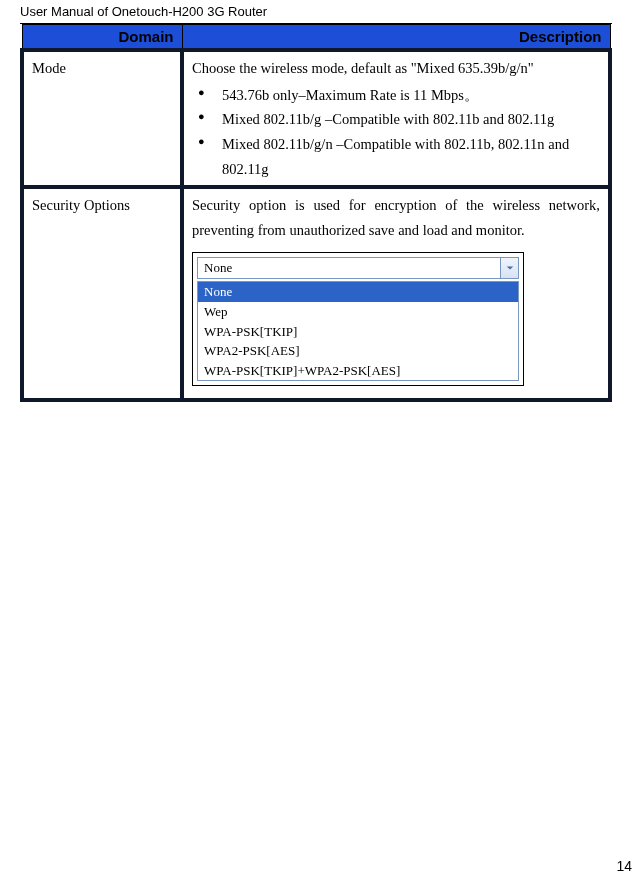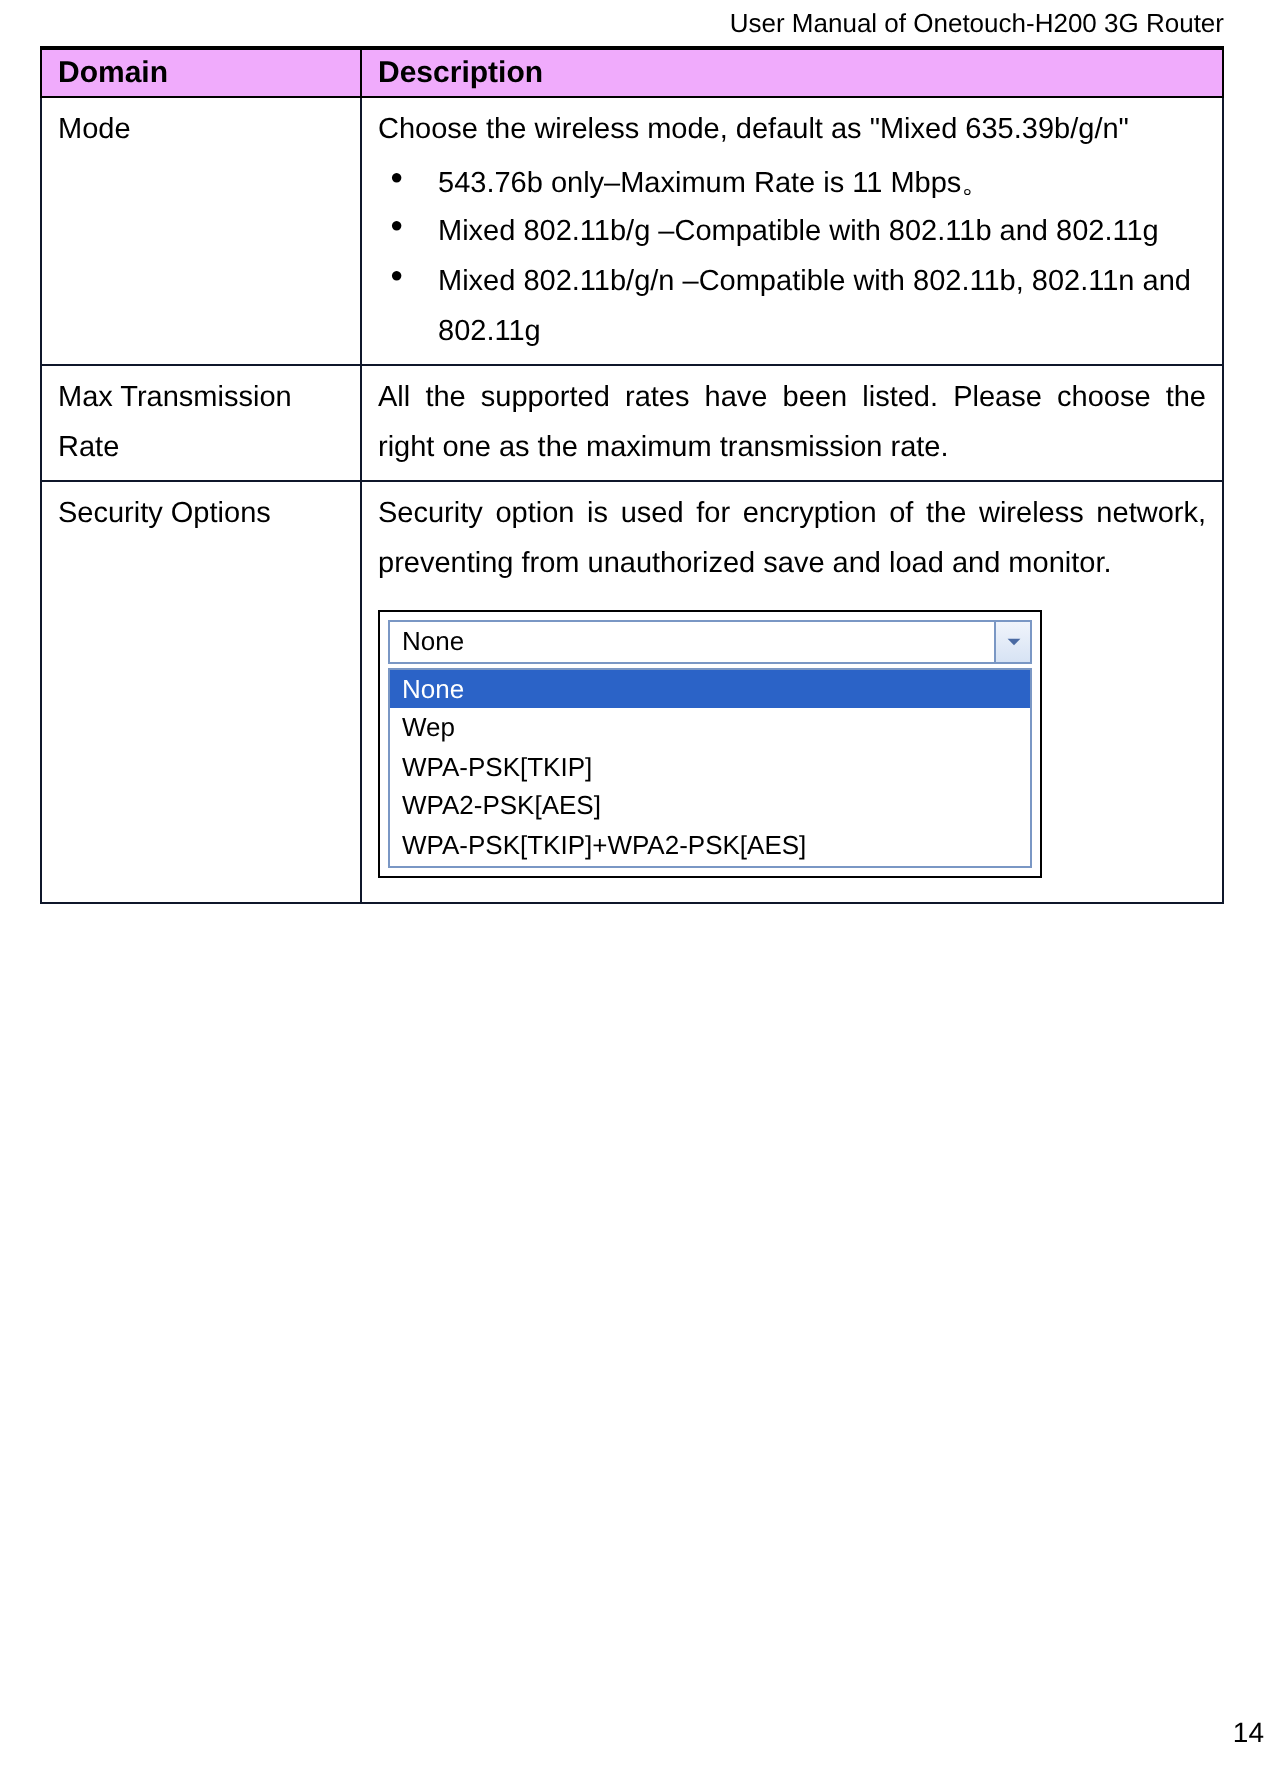--- a/index.html
+++ b/index.html
@@ -11,45 +11,46 @@
       font-family: Arial, sans-serif;
       font-size: 14px;
       color: #000;
       background: #fff;
       width: 632px;
       height: 888px;
       position: relative;
       padding: 0 20px;
     }
     .header-title {
-      text-align: right;
+      text-align: left;
       font-size: 13px;
       padding: 4px 0;
       border-bottom: 1px solid #000;
       margin-bottom: 0;
     }
     table.doc-table {
       width: 100%;
       border-collapse: collapse;
       border: 1px solid #000;
     }
     table.doc-table th {
-      background: #f0abfc;
+      background: #1d4ed8;
       font-weight: bold;
-      text-align: left;
+      text-align: right;
       border: 1px solid #000;
       padding: 3px 8px;
       font-size: 15px;
     }
     table.doc-table td {
-      border: 1px solid #0f172a;
+      border: 4px solid #0f172a;
       padding: 4px 8px;
       vertical-align: top;
       font-size: 14.5px;
       line-height: 1.7;
+      font-family: Liberation Serif, serif;
     }
     .col-domain {
       width: 160px;
     }
     ul.bullets {
       list-style: none;
       padding-left: 6px;
       margin-top: 2px;
     }
     ul.bullets li {
@@ -138,24 +139,20 @@
         <ul class="bullets">
           <li>543.76b only–Maximum Rate is 11 Mbps。</li>
           <li>Mixed 802.11b/g –Compatible with 802.11b and 802.11g</li>
           <li>Mixed 802.11b/g/n –Compatible with 802.11b, 802.11n and 802.11g</li>
         </ul>
       </td>
     </tr>
 
 
 
-    <tr>
-      <td class="col-domain">Max Transmission Rate</td>
-      <td class="justify">All the supported rates have been listed. Please choose the right one as the maximum transmission rate.</td>
-    </tr>
 
     <tr>
       <td class="col-domain">Security Options</td>
       <td>
         <div class="justify">Security option is used for encryption of the wireless network, preventing from unauthorized save and load and monitor.</div>
         <div class="dropdown-box">
           <div class="select-closed">
             <span class="sel-label">None</span>
             <span class="chev">
               <svg viewBox="0 0 10 10">

